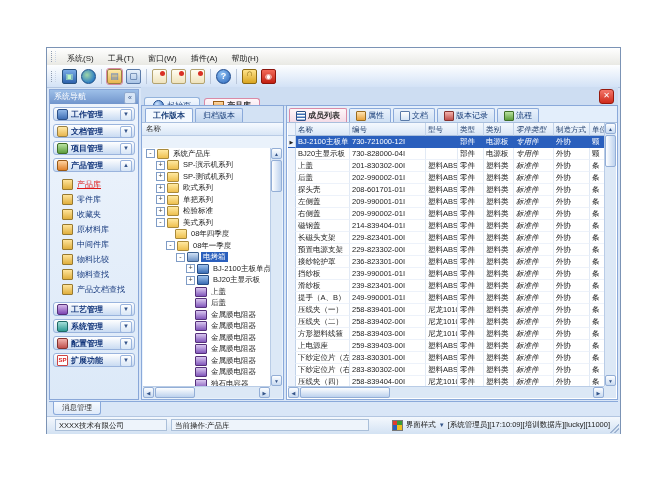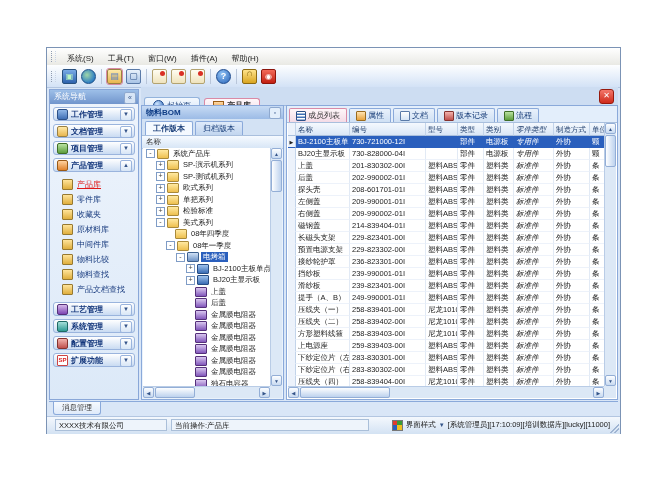--- a/index.html
+++ b/index.html
@@ -91,21 +91,21 @@
   .hscroll .arr{position:absolute;top:0;width:11px;height:11px;background:linear-gradient(#fdfeff,#c8daf1);border:1px solid #93aed6;border-radius:2px;font-size:5px;line-height:10px;text-align:center;color:#35558a;box-sizing:border-box;}
   .hscroll .arr.left{left:0;}
   .hscroll .arr.right{right:0;}
   .hscroll .thumb{position:absolute;left:12px;top:0;width:70px;height:11px;background:linear-gradient(#fdfeff,#bdd2ee);border:1px solid #93aed6;border-radius:2px;box-sizing:border-box;}
   .sb-corner{position:absolute;right:1px;bottom:1px;width:12px;height:12px;background:#dce8f6;}
 
   
   .members{position:absolute;left:239px;top:57px;width:332px;height:295px;border:1px solid #8aa9da;background:#fff;box-sizing:border-box;}
   .mem-tabs{height:16px;background:#e3eefb;border-bottom:1px solid #a9bfdd;display:flex;align-items:flex-end;padding-left:2px;}
   .mem-tab{height:13px;display:inline-flex;align-items:center;gap:2px;padding:0 6px;font-size:8px;border:1px solid #8aa9da;border-bottom:none;border-radius:2px 2px 0 0;background:linear-gradient(#e9f1fb,#cfe0f4);color:#1a3f7a;margin-right:2px;cursor:pointer;}
-  .mem-tab.active{background:linear-gradient(#fef6f9,#f4dbe6);border-color:#d98aa6;color:#333;font-weight:normal;text-align:center;}
+  .mem-tab.active{background:linear-gradient(#fef6f9,#f4dbe6);border-color:#d98aa6;color:#333;font-weight:bold;text-align:center;}
   .m-ico{width:8px;height:8px;border-radius:1px;}
   .mi-list{background:repeating-linear-gradient(#fff,#fff 1px,#3f6fb5 2px,#3f6fb5 3px);border:1px solid #2d5188;}
   .mi-property{background:linear-gradient(#ffe3b0,#e8a33d);border:1px solid #9a6b1f;}
   .mi-document{background:linear-gradient(#ffffff,#d4e3f5);border:1px solid #5a7aa8;}
   .mi-version{background:linear-gradient(#f2b3ae,#c0504d);border:1px solid #86332f;}
   .mi-flow{background:linear-gradient(#b9e2a1,#5d9e3c);border:1px solid #3f6e27;}
   .grid{position:absolute;left:1px;top:17px;right:13px;bottom:13px;overflow:hidden;}
   .g-row{display:flex;height:12px;box-sizing:border-box;}
   .g-hdr{height:13px;}
   .g-cell{box-sizing:border-box;padding:0 2px;font-size:7.5px;line-height:12px;color:#1b1b1b;white-space:nowrap;overflow:hidden;border-right:1px solid #e2eaf5;border-bottom:1px solid #edf2fa;flex:0 0 auto;}
@@ -252,24 +252,20 @@
           </div>
           <div class="sb-group">
             <span class="sb-gicon gi-ext">SP</span>
             <span>扩展功能</span>
             <span class="sb-chev">▼</span>
           </div>
         </div>
     </div>
 
     <div class="bom">
-      <div class="bom-header">
-        <span>物料BOM</span>
-        <span class="pin-btn">▫</span>
-      </div>
       <div class="bom-tabs" id="bom-tabs">
           <span class="bom-tab active">工作版本</span>
           <span class="bom-tab">归档版本</span>
         </div>
       <div class="tree-colhdr">名称</div>
       <div class="tree" id="bom-tree">
           <div class="tree-row" style="padding-left: 3px;">
             <span class="toggle">-</span>
             <span class="t-ico t-folder"></span>
             <span class="tree-label">系统产品库</span>

